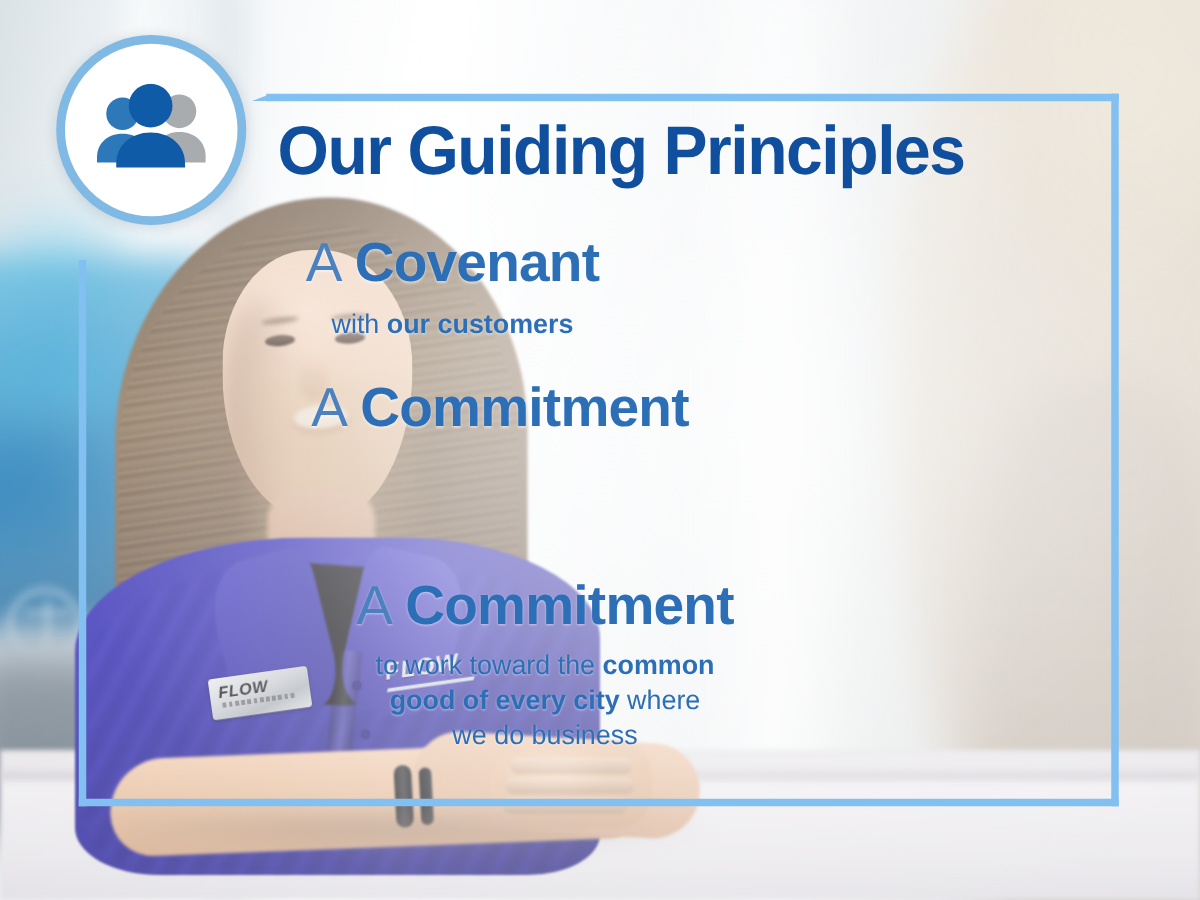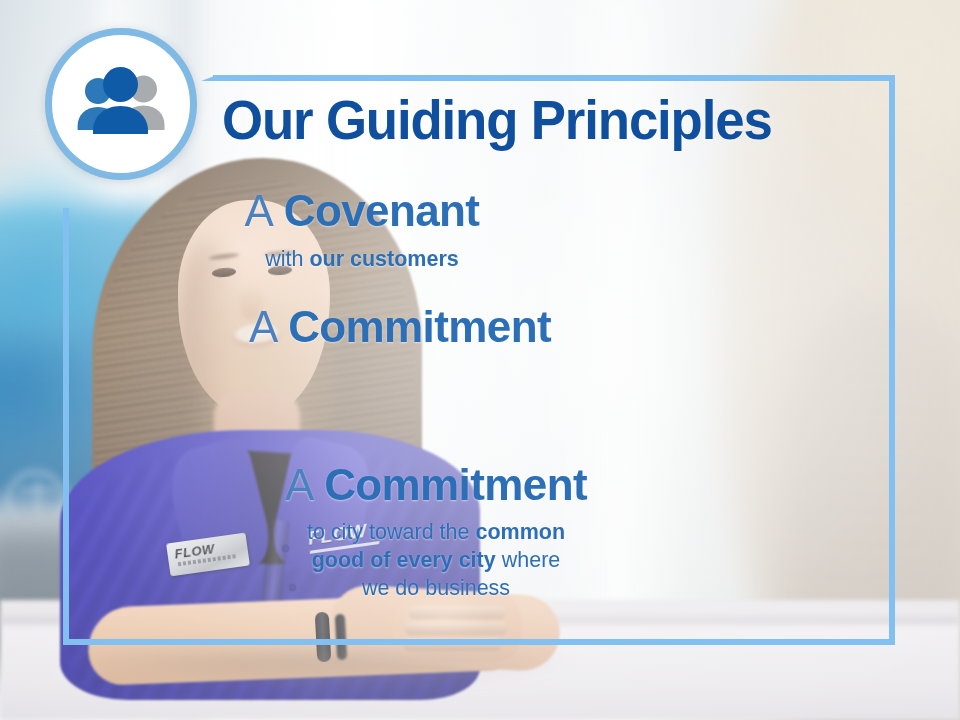--- a/index.html
+++ b/index.html
@@ -485,17 +485,17 @@
     <div class="principle" id="p-community">
       <div class="p-head">
         <span class="lead">A </span><span class="key">Commitment</span>
       </div>
     </div>
 
     <div class="principle" id="p-commitment">
       <div class="p-head">
         <span class="lead">A </span><span class="key">Commitment</span>
       </div>
-      <div class="p-sub"><span>to city toward the </span><b>common<br>good of every city</b><span> where<br>we do business</span></div>
+      <div class="p-sub"><span>to work toward the </span><b>common<br>good of every city</b><span> where<br>we do business</span></div>
     </div>
 
   </div>
 </div>
 
 </body></html>

